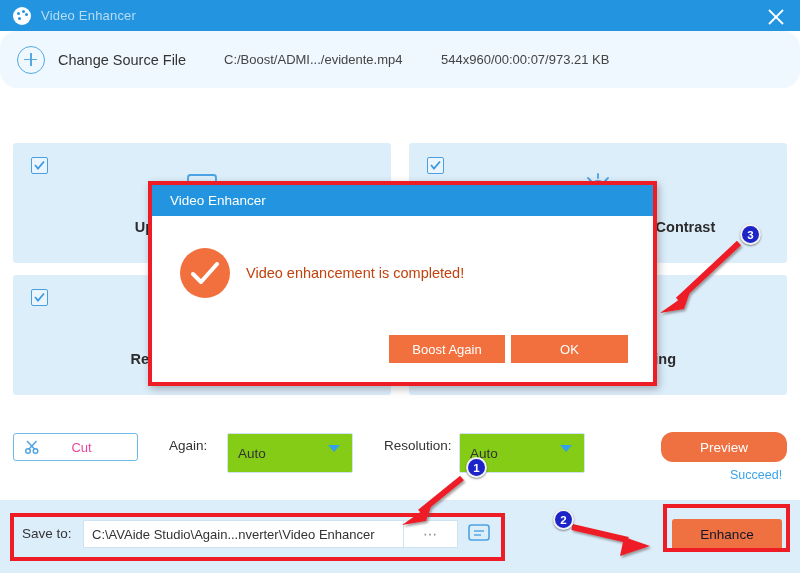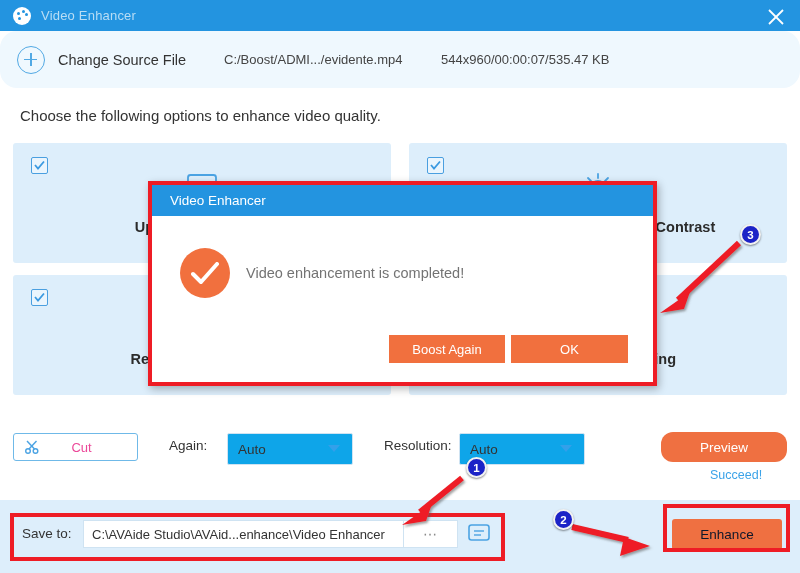--- a/index.html
+++ b/index.html
@@ -145,22 +145,22 @@
   .field-label {
     position: absolute;
     font-size: 13.5px; color: #333333;
     top: 350px;
   }
   .lbl-format { left: 169px; }
   .lbl-resolution { left: 384px; }
 
   .dropdown {
     position: absolute; top: 345px;
-    height: 32px;
-    background: #0ea5e9;
+    height: 40px;
+    background: #84cc16;
     border: 1px solid #cfe3f2;
     border-radius: 2px;
     display: flex; align-items: center;
     cursor: pointer;
   }
   .dd-format { left: 227px; width: 126px; }
   .dd-resolution { left: 459px; width: 126px; }
   .dropdown .dd-value {
     margin-left: 10px; font-size: 13.5px; color: #333333;
   }
@@ -175,21 +175,21 @@
   .preview-btn {
     position: absolute; left: 661px; top: 344px;
     width: 126px; height: 30px;
     background: #ef7041;
     border-radius: 12px;
     color: #ffffff; font-size: 13.5px;
     display: flex; align-items: center; justify-content: center;
     cursor: pointer;
   }
   .succeed-text {
-    position: absolute; left: 710px; top: 380px;
+    position: absolute; left: 730px; top: 380px;
     font-size: 12.5px; color: #3ba3e8;
     cursor: pointer;
   }
 
   
   .savebar {
     position: absolute; left: 0; top: 412px;
     width: 800px; height: 73px;
     background: #ddeefb;
   }
@@ -254,21 +254,21 @@
   }
   .modal-check {
     position: absolute; left: 28px; top: 63px;
     width: 50px; height: 50px;
     border-radius: 50%;
     background: #f1703e;
   }
   .modal-check svg { position: absolute; left: 11px; top: 14px; }
   .modal-msg {
     position: absolute; left: 94px; top: 80px;
-    font-size: 14.5px; color: #737373;
+    font-size: 14.5px; color: #c2410c;
   }
   .modal-btn {
     position: absolute; top: 150px;
     height: 28px;
     background: #f1703e;
     color: #ffffff; font-size: 13px;
     display: flex; align-items: center; justify-content: center;
     cursor: pointer;
   }
   .btn-boost { left: 237px; width: 116px; }
@@ -325,26 +325,25 @@
         <line x1="3" y1="3" x2="17" y2="17" stroke="#ffffff" stroke-width="1.8"></line>
         <line x1="17" y1="3" x2="3" y2="17" stroke="#ffffff" stroke-width="1.8"></line>
       </svg>
     </div>
   </div>
 
   <div class="sourcebar">
     <div class="plus-icon"></div>
     <div class="change-src-label">Change Source File</div>
     <div class="src-path">C:/Boost/ADMI.../evidente.mp4</div>
-    <div class="src-meta">544x960/00:00:07/535.47 KB</div>
+    <div class="src-meta">544x960/00:00:07/973.21 KB</div>
   </div>
 
   <div class="body-area">
 
-    <div class="instruction">Choose the following options to enhance video quality.</div>
 
     <div class="card c1">
       <div class="chk">
         <svg width="11" height="11" viewBox="0 0 11 11">
           <polyline points="1,5 4,8.5 10,1.5" fill="none" stroke="#3b9ae1" stroke-width="1.8"></polyline>
         </svg>
       </div>
       <div class="cardicon">
         <svg width="46" height="40" viewBox="0 0 46 40">
           <rect x="9" y="6" width="28" height="19" rx="2.5" fill="none" stroke="#4ba3e3" stroke-width="1.8"></rect>
@@ -436,21 +435,21 @@
       <span class="dd-value">Auto</span>
       <span class="caret"></span>
     </div>
 
     <div class="preview-btn">Preview</div>
     <div class="succeed-text">Succeed!</div>
 
     <div class="savebar">
       <div class="save-label">Save to:</div>
       <div class="save-input">
-        <span class="path">C:\AVAide Studio\AVAid...enhance\Video Enhancer</span>
+        <span class="path">C:\AVAide Studio\Again...nverter\Video Enhancer</span>
       </div>
       <div class="browse-btn">⋯</div>
       <div class="openfolder-btn">
         <svg width="28" height="26" viewBox="0 0 28 26">
           <rect x="4" y="5" width="20" height="15" rx="2.5" fill="none" stroke="#4ba3e3" stroke-width="1.6"></rect>
           <line x1="9" y1="11" x2="19" y2="11" stroke="#4ba3e3" stroke-width="1.4"></line>
           <line x1="9" y1="15" x2="16" y2="15" stroke="#4ba3e3" stroke-width="1.4"></line>
         </svg>
       </div>
       <div class="enhance-btn">Enhance</div>

